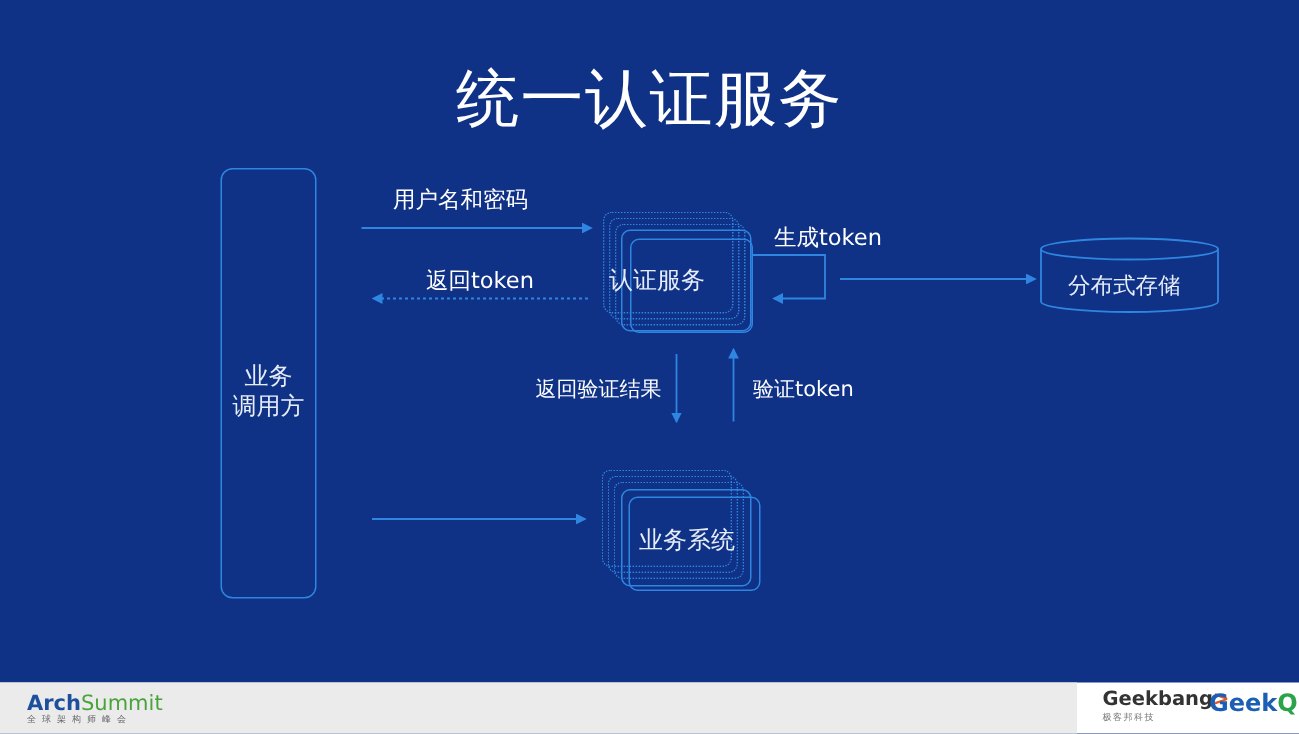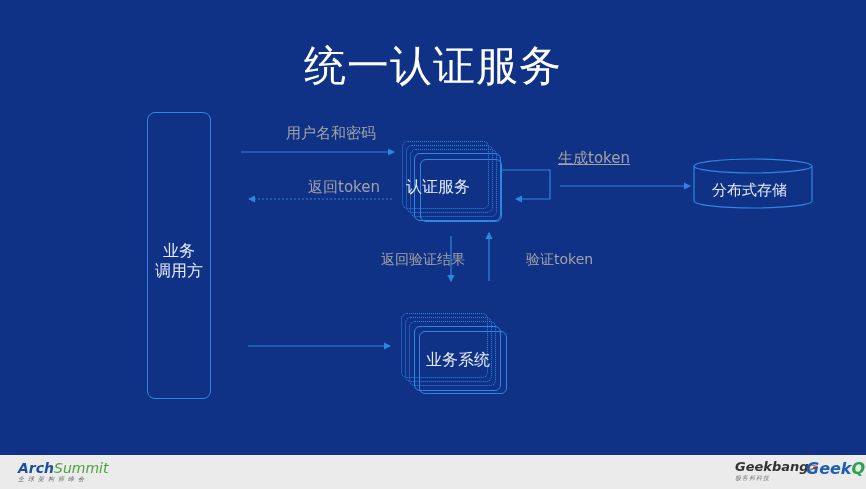--- a/index.html
+++ b/index.html
@@ -1,27 +1,27 @@
 <!DOCTYPE html>
 <html><head>
   <meta charset="utf-8">
   <style>
     html, body { margin:0; padding:0; }
     body { width:866px; height:489px; overflow:hidden; font-family:"DejaVu Sans", sans-serif; }
     .slide { position:relative; width:866px; height:455px; background:#0f3287; overflow:hidden;padding-left:34px; }
     .title { position:absolute; left:0; top:38px; width:866px; text-align:center; color:#ffffff; font-size:42px; letter-spacing:1px; }
-    .lbl { position:absolute; color:#a3a3a3; font-size:15px; white-space:nowrap;margin-left:24px; }
+    .lbl { position:absolute; color:#ffffff; font-size:15px; white-space:nowrap; }
     .caller { position:absolute; left:147px; top:112px; width:64px; height:287px; border:1.5px solid #2f86e0; border-radius:8px; box-sizing:border-box; }
     .caller-text { position:absolute; left:0; top:128px; width:100%; text-align:center; color:#e6ecf8; font-size:16px; line-height:20px; }
     .stackbox { position:absolute; box-sizing:border-box; border-radius:6px; }
     .dotted { border:1.5px dotted #2f86e0; }
     .solid { border:1.5px solid #2f86e0; }
     .boxtext { position:absolute; color:#e6ecf8; font-size:16px; white-space:nowrap; }
     svg.lines { position:absolute; left:0; top:0; }
-    .footer { position:absolute; left:0; top:455px; width:866px; height:34px; background:#ebebeb;font-style:italic; }
+    .footer { position:absolute; left:0; top:455px; width:718px; height:34px; background:#ebebeb; }
     .logo-arch { position:absolute; left:18px; top:3px; }
     .arch-a { font-family:"DejaVu Sans", sans-serif; font-weight:bold; font-size:14px; color:#1c4f9c; }
     .arch-b { font-family:"DejaVu Sans", sans-serif; font-size:14px; color:#4aa33a; }
     .arch-sub { font-size:6px; color:#666; letter-spacing:4px; margin-top:-2px; }
     .logo-geek { position:absolute; left:735px; top:4px; font-size:13px; font-weight:bold; color:#333; }
     .geek-sub { font-size:6px; color:#777; font-weight:normal; letter-spacing:1px; }
     .geek-arrow { color:#e05a1e; }
     .logo-infoq { position:absolute; left:806px; top:4px; font-size:16px; font-weight:bold; color:#1a5fb4; }
     .infoq-q { color:#2aa34a; }
   </style>
@@ -80,21 +80,21 @@
     <div class="stackbox dotted" style="left:409px;top:321px;width:87px;height:65px;"></div>
     <div class="stackbox solid" style="left:414px;top:326px;width:87px;height:65px;"></div>
     <div class="stackbox solid" style="left:419px;top:331px;width:88px;height:63px;"></div>
     <div class="boxtext" style="left:426px;top:350px;">业务系统</div>
   </div>
 
   <div class="boxtext" style="left:712px;top:181px;font-size:15px;">分布式存储</div>
 
   <div class="lbl" style="left:262px;top:124px;">用户名和密码</div>
   <div class="lbl" style="left:284px;top:178px;">返回token</div>
-  <div class="lbl" style="left:534px;top:149px;text-decoration:underline;">生成token</div>
+  <div class="lbl" style="left:516px;top:149px;">生成token</div>
   <div class="lbl" style="left:357px;top:251px;font-size:14px;">返回验证结果</div>
   <div class="lbl" style="left:502px;top:251px;font-size:14px;">验证token</div>
 </div>
 
 <div class="footer">
   <div class="logo-arch">
     <div><span class="arch-a">Arch</span><span class="arch-b">Summit</span></div>
     <div class="arch-sub">全球架构师峰会</div>
   </div>
   <div class="logo-geek">

